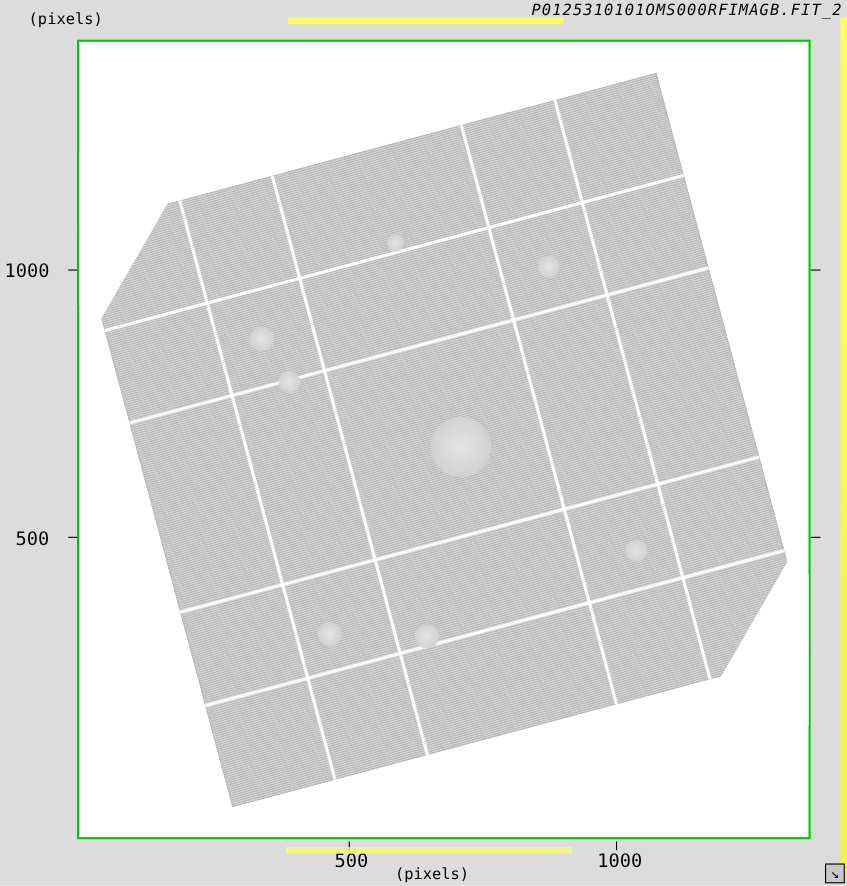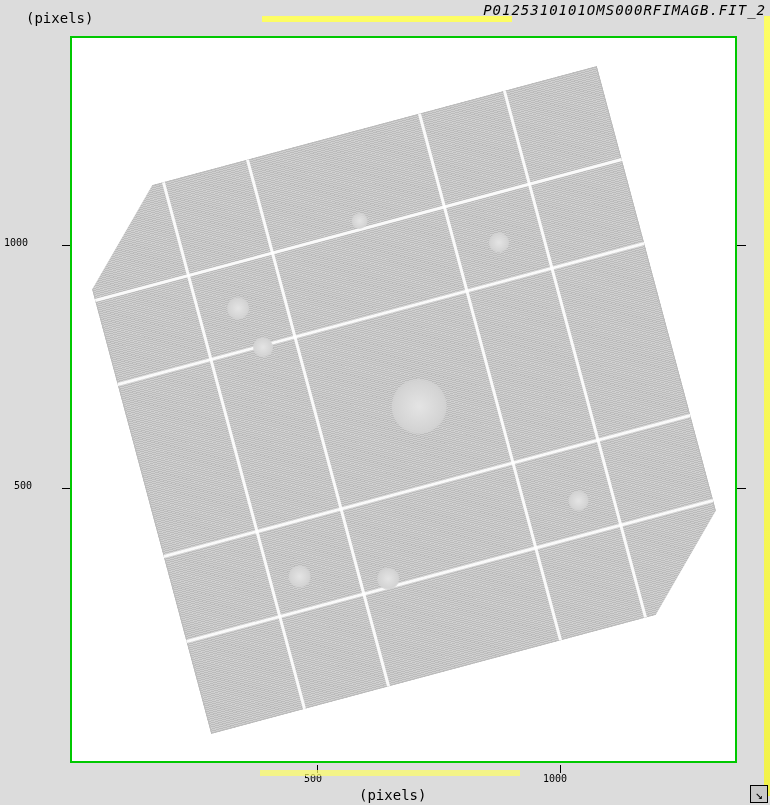--- a/index.html
+++ b/index.html
@@ -14,21 +14,21 @@
   
   .plot{position:absolute;left:70px;top:36px;width:667px;height:727px;background:#ffffff;border:2px solid #00c800;box-sizing:border-box;overflow:hidden;}
   
   .glitch-right{position:absolute;right:0;top:16px;width:6px;height:780px;background:linear-gradient(#fdfd64,#f2f24a);} 
   .glitch-top{position:absolute;left:262px;top:16px;width:250px;height:6px;background:#fdfd64;}
   .glitch-bottom-strip{position:absolute;left:260px;top:770px;width:260px;height:6px;background:#fdfd64;opacity:.7;}
   
   .corner-box{position:absolute;right:2px;bottom:2px;width:18px;height:18px;background:#c8c8c8;border:1px solid #000;box-sizing:border-box;display:flex;align-items:center;justify-content:center;font-size:13px;}
   
   .tick{position:absolute;background:#000;}
-  .tick-text{position:absolute;font-size:10px;}
+  .tick-text{position:absolute;font-size:17px;}
   
   .detector-wrap{position:absolute;left:50%;top:50%;transform:translate(-50%,-50%) rotate(-15deg);width:545px;height:545px;}
   .detector{position:relative;width:100%;height:100%;background:#b8b8b8;
     background-image:
       repeating-linear-gradient(0deg,#bbb 0 1px,#d0d0d0 1px 2px),
       repeating-linear-gradient(90deg,#bbb 0 1px,#d0d0d0 1px 2px);
     box-shadow:0 0 0 1px #bcbcbc inset;}
   
   .gline{position:absolute;background:rgba(255,255,255,.9);}
   .gline.h{height:3px;width:100%;}

